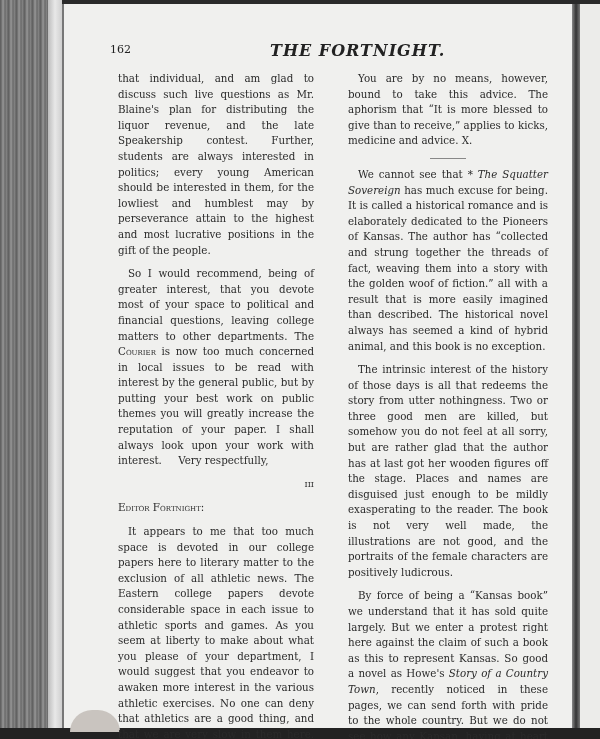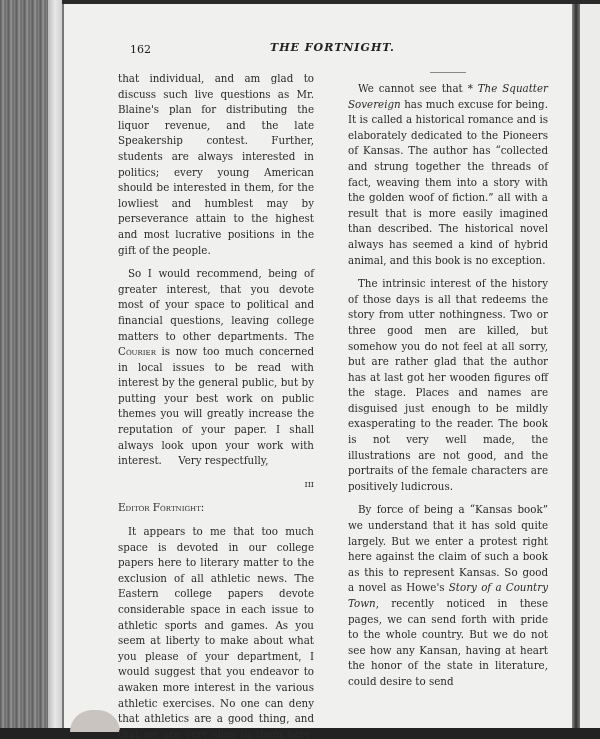--- a/index.html
+++ b/index.html
@@ -6,22 +6,22 @@
   body{width:600px;height:739px;background:#1a1a1a;position:relative;overflow:hidden;font-family:"DejaVu Serif","Liberation Serif",serif;}
   .edges{position:absolute;left:0;top:0;width:62px;height:739px;
     background:repeating-linear-gradient(90deg,#5a5a5a 0px,#7a7a7a 2px,#9a9a9a 3px,#6a6a6a 5px,#888 7px,#555 8px);}
   .edges::after{content:"";position:absolute;right:0;top:0;width:14px;height:100%;background:linear-gradient(90deg,#bdbdbd,#e8e8e8,#cfcfcf);}
   .topbar{position:absolute;left:0;top:0;width:600px;height:5px;background:#2a2a2a;}
   .page{position:absolute;left:62px;top:4px;width:508px;height:726px;background:#f0f0ee;border-left:2px solid #777;}
   .spine{position:absolute;left:572px;top:4px;width:8px;height:726px;background:linear-gradient(90deg,#888,#333,#777);}
   .rightstrip{position:absolute;left:580px;top:4px;width:20px;height:726px;background:#ececea;}
   .bottombar{position:absolute;left:0;top:728px;width:600px;height:11px;background:#222;}
   .thumb{position:absolute;left:70px;top:710px;width:50px;height:22px;border-radius:25px 25px 0 0;background:#c9c4bf;}
-  .pagenum{position:absolute;left:110px;top:43px;font-size:11px;color:#222;margin-left:20px;}
-  .runhead{position:absolute;left:270px;top:41px;font-size:11px;font-style:italic;font-weight:bold;letter-spacing:1px;color:#222;}
+  .pagenum{position:absolute;left:110px;top:43px;font-size:11px;color:#222;}
+  .runhead{position:absolute;left:270px;top:41px;font-size:16px;font-style:italic;font-weight:bold;letter-spacing:1px;color:#222;}
   .col{position:absolute;top:63px;font-size:10.3px;line-height:15.6px;color:#2a2a2a;text-align:justify;}
   .col.left{left:110px;width:212px;}
   .col.right{left:340px;width:216px;}
   .col p{margin:8px;text-indent:0;}
   .col p.ind{text-indent:10px;}
   .sc{font-variant:small-caps;}
   .sig{text-align:right;}
   .center{text-align:center;font-weight:bold;}
   .roman{text-align:right;font-size:8px;margin-top:2px;}
   .sep{width:36px;height:1px;background:#888;margin:9px auto 7px;}
@@ -49,18 +49,19 @@
   <p class="sc">Editor Fortnight:</p>
   <p class="ind">It appears to me that too much space is devoted in our college papers here to literary matter to the exclusion of all athletic news. The Eastern college papers devote considerable space in each issue to athletic sports and games. As you seem at liberty to make about what you please of your department, I would suggest that you endeavor to awaken more interest in the various athletic exercises. No one can deny that athletics are a good thing, and that we are very slow in them here. Let us have more interest in athletics.</p>
   <p class="center" style="padding-left:40px;white-space:pre;">Yours respectfully,      L.</p>
   <p class="roman sc">IV</p>
   <p class="sc">Editor Fortnight:</p>
   <p class="ind"><span>Sir—In response to your request for advice in reference to the manner in which your department of the </span></p>
 
 </div>
 
 <div class="col right">
+  <p class="ind">You are by no means, however, bound to take this advice. The aphorism that “It is more blessed to give than to receive,” applies to kicks, medicine and advice.    X.</p>
   <div class="sep"></div>
   <p class="ind"><span>We cannot see that * </span><em>The Squatter Sovereign</em><span> has much excuse for being. It is called a historical romance and is elaborately dedicated to the Pioneers of Kansas. The author has “collected and strung together the threads of fact, weaving them into a story with the golden woof of fiction.” all with a result that is more easily imagined than described. The historical novel always has seemed a kind of hybrid animal, and this book is no exception.</span></p>
   <p class="ind">The intrinsic interest of the history of those days is all that redeems the story from utter nothingness. Two or three good men are killed, but somehow you do not feel at all sorry, but are rather glad that the author has at last got her wooden figures off the stage. Places and names are disguised just enough to be mildly exasperating to the reader. The book is not very well made, the illustrations are not good, and the portraits of the female characters are positively ludicrous.</p>
   <p class="ind"><span>By force of being a “Kansas book” we understand that it has sold quite largely. But we enter a protest right here against the claim of such a book as this to represent Kansas. So good a novel as Howe's </span><em>Story of a Country Town</em><span>, recently noticed in these pages, we can send forth with pride to the whole country. But we do not see how any Kansan, having at heart the honor of the state in literature, could desire to send </span></p>
 
 </div>
 
 </body></html>

